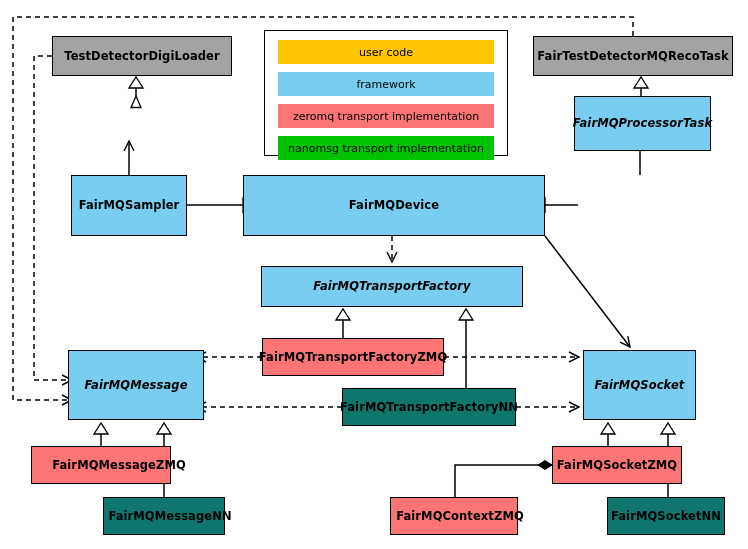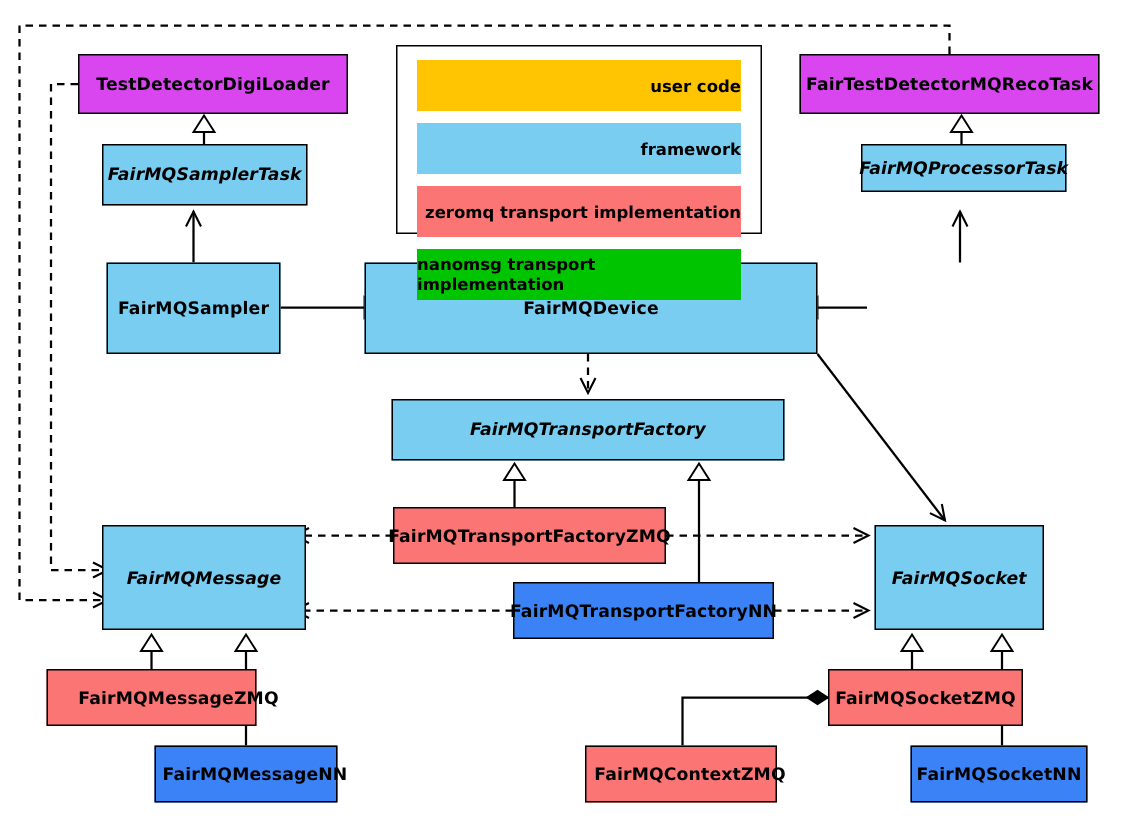--- a/index.html
+++ b/index.html
@@ -30,42 +30,42 @@
     text-align: center;
     font-size: 11.5px;
     font-weight: bold;
     color: #000000;
     line-height: 1.1;
     letter-spacing: 0.1px;
     padding: 0 4px;
     z-index: 3;
   }
   .node.abstract { font-style: italic; }
-  .c-user      { background: #d946ef; text-align: right; }
+  .c-user      { background: #a3a3a3; text-align: right; }
   .c-framework { background: #79CDF0; }
   .c-zmq       { background: #FB7575; }
-  .c-nn        { background: #3b82f6; }
+  .c-nn        { background: #0f766e; }
 
   #legend {
     position: absolute;
     left: 264px; top: 30px;
     width: 244px; height: 126px;
     background: #ffffff;
     border: 1.8px solid #000000;
     z-index: 5;
     padding: 9px 13px;
   }
   .legend-row {
-    height: 34px;
+    height: 24px;
     margin-bottom: 8px;
     display: flex;
     align-items: center;
-    justify-content: flex-end;
+    justify-content: center;
     font-size: 11px;
-    font-weight: bold;
+    font-weight: normal;
     color: #000000;
   }
   .legend-row:last-child { margin-bottom: 0; }
 </style>
 </head>
 <body>
 
 <div id="canvas">
 
   <svg class="edges" viewBox="0 0 748 549">
@@ -149,22 +149,21 @@
     <div class="legend-row" style="background: rgb(251, 117, 117);">
       <span>zeromq transport implementation</span>
     </div>
     <div class="legend-row" style="background: rgb(0, 196, 0);">
       <span>nanomsg transport implementation</span>
     </div>
   </div>
 
   <div class="node c-user" style="left: 52px; top: 36px; width: 180px; height: 40px;">TestDetectorDigiLoader</div>
   <div class="node c-user" style="left: 533px; top: 36px; width: 200px; height: 40px;">FairTestDetectorMQRecoTask</div>
-  <div class="node c-framework abstract" style="left: 68px; top: 96px; width: 137px; height: 41px;">FairMQSamplerTask</div>
-  <div class="node c-framework abstract" style="left: 574px; top: 96px; width: 137px; height: 32px;">FairMQProcessorTask</div>
+  <div class="node c-framework abstract" style="left: 574px; top: 96px; width: 137px; height: 55px;">FairMQProcessorTask</div>
   <div class="node c-framework" style="left: 71px; top: 175px; width: 116px; height: 61px;">FairMQSampler</div>
   <div class="node c-framework" style="left: 243px; top: 175px; width: 302px; height: 61px;">FairMQDevice</div>
   <div class="node c-framework abstract" style="left: 261px; top: 266px; width: 262px; height: 41px;">FairMQTransportFactory</div>
   <div class="node c-zmq" style="left: 262px; top: 338px; width: 182px; height: 38px;">FairMQTransportFactoryZMQ</div>
   <div class="node c-nn" style="left: 342px; top: 388px; width: 174px; height: 38px;">FairMQTransportFactoryNN</div>
   <div class="node c-framework abstract" style="left: 68px; top: 350px; width: 136px; height: 70px;">FairMQMessage</div>
   <div class="node c-framework abstract" style="left: 583px; top: 350px; width: 113px; height: 70px;">FairMQSocket</div>
   <div class="node c-zmq" style="left: 31px; top: 446px; width: 140px; height: 38px; padding-left: 40px;">FairMQMessageZMQ</div>
   <div class="node c-nn" style="left: 103px; top: 497px; width: 122px; height: 38px; padding-left: 16px;">FairMQMessageNN</div>
   <div class="node c-zmq" style="left: 552px; top: 446px; width: 130px; height: 38px;">FairMQSocketZMQ</div>

